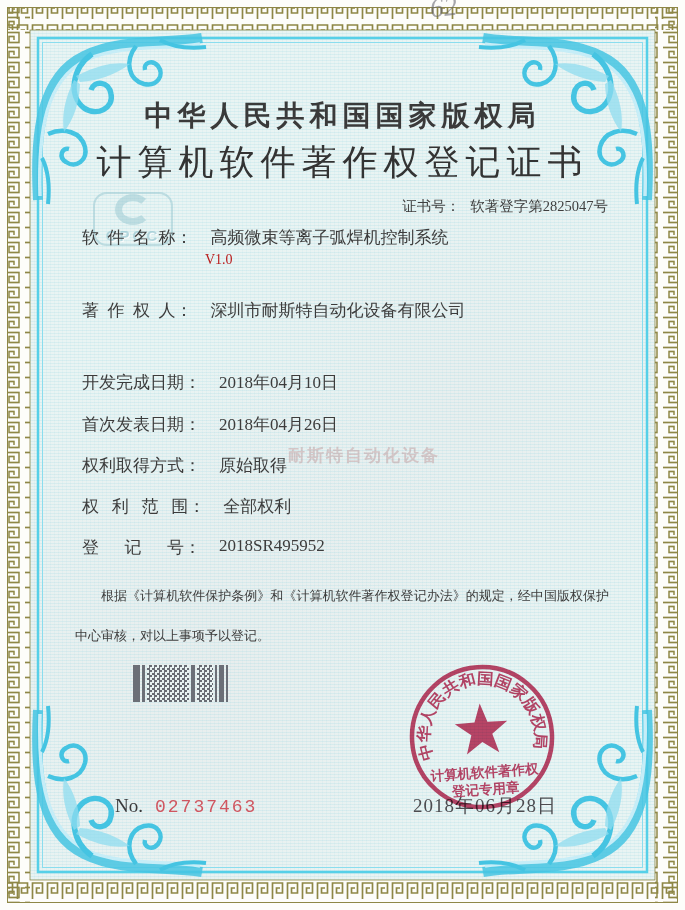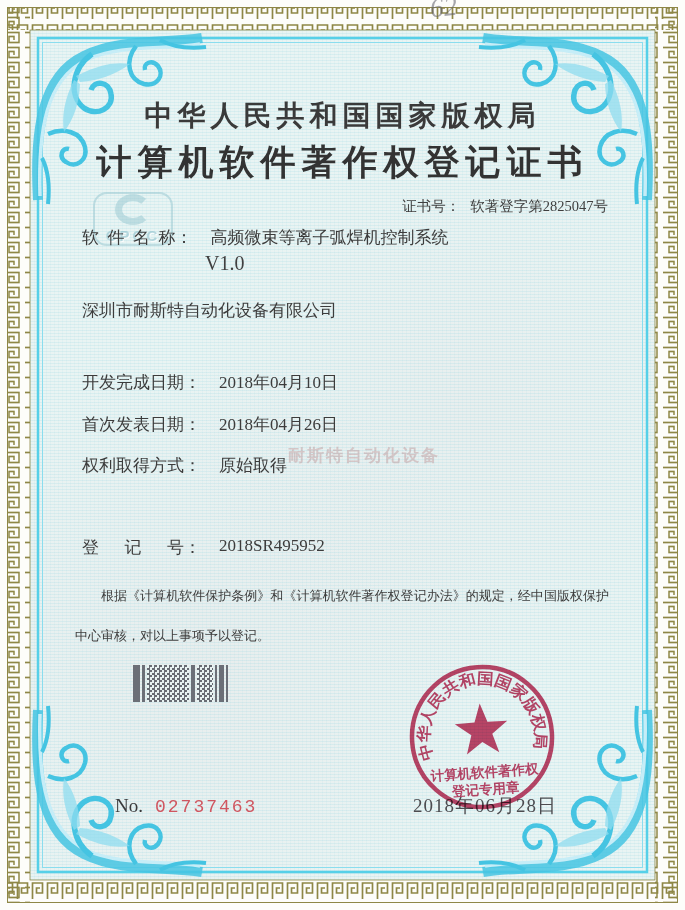--- a/index.html
+++ b/index.html
@@ -24,31 +24,31 @@
   .border-svg { z-index:2; pointer-events:none; }
 
   .content { position:absolute; inset:0; z-index:3; }
 
   .authority {
     position:absolute; top:97px; left:0; width:100%; text-align:center;
     font-size:28px; font-weight:700; letter-spacing:5px; color:#3a3a3a;
   }
   .cert-title {
     position:absolute; top:139px; left:0; width:100%; text-align:center;
-    font-size:35px; font-weight:700; letter-spacing:6px; color:#333;
+    font-size:35px; font-weight:400; letter-spacing:6px; color:#333;
   }
   .cert-no {
     position:absolute; top:197px; right:77px; font-size:14.5px; color:#3f3f3f;
     display:flex; gap:10px;margin-left:28px;
   }
 
   .row { position:absolute; left:82px; display:flex; gap:18px; font-size:17px; color:#3c3c3c; }
   .row .lbl { white-space:pre; }
   .row .val { white-space:pre; }
-  .val-line2 { position:absolute; left:205px; font-size:20px; color:#404040; }
+  .val-line2 { position:absolute; left:205px; font-size:14px; color:#b91c1c; }
 
   .declaration {
     position:absolute; left:75px; top:576px; width:534px;
     font-size:13px; line-height:40px; color:#3c3c3c;
     text-indent:2em; text-align:justify;
   }
 
   
   .barcode {
     position:absolute; left:133px; top:665px; width:95px; height:37px;
@@ -165,38 +165,43 @@
       <span>软著登字第2825047号</span>
     </div>
 
     <div class="row" style="top:226px">
       <span class="lbl">软  件  名  称：</span>
       <span class="val">高频微束等离子弧焊机控制系统</span>
     </div>
     <div class="val-line2" style="top:252px">V1.0</div>
 
     <div class="row" style="top:299px">
+      <span class="lbl">著  作  权  人：</span>
       <span class="val">深圳市耐斯特自动化设备有限公司</span>
     </div>
 
     <div class="row" style="top:371px">
       <span class="lbl">开发完成日期：</span>
       <span class="val">2018年04月10日</span>
     </div>
 
     <div class="row" style="top:413px">
       <span class="lbl">首次发表日期：</span>
       <span class="val">2018年04月26日</span>
     </div>
 
     <div class="row" style="top:454px">
       <span class="lbl">权利取得方式：</span>
       <span class="val">原始取得</span>
     </div>
 
+    <div class="row" style="top:495px">
+      <span class="lbl">权   利   范   围：</span>
+      <span class="val">全部权利</span>
+    </div>
 
     <div class="row" style="top:536px">
       <span class="lbl">登      记      号：</span>
       <span class="val">2018SR495952</span>
     </div>
 
     <div class="declaration">根据《计算机软件保护条例》和《计算机软件著作权登记办法》的规定，经中国版权保护中心审核，对以上事项予以登记。</div>
 
     <div class="barcode">
       <div class="bc-bar" style="width:7px"></div>

